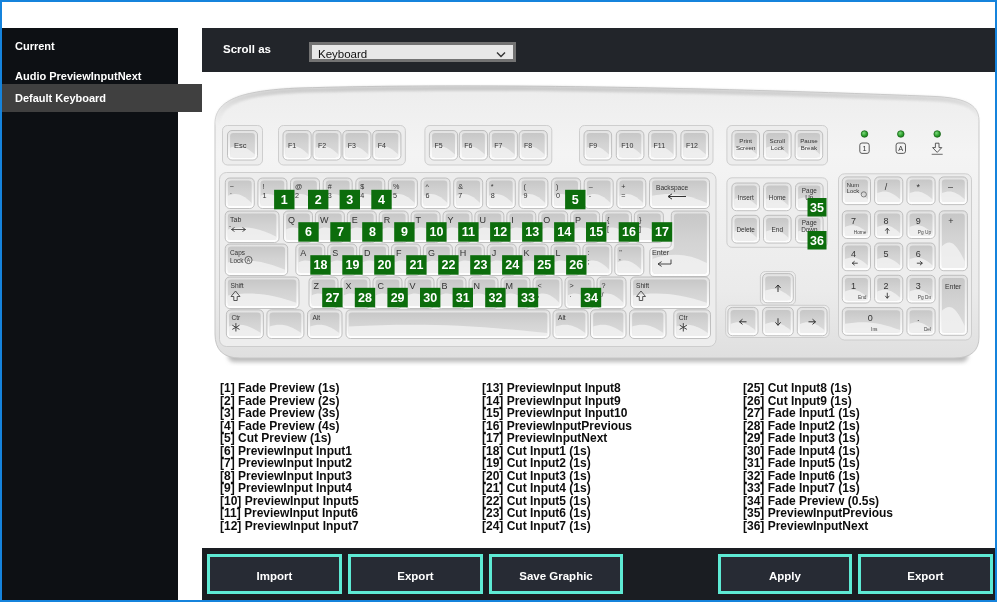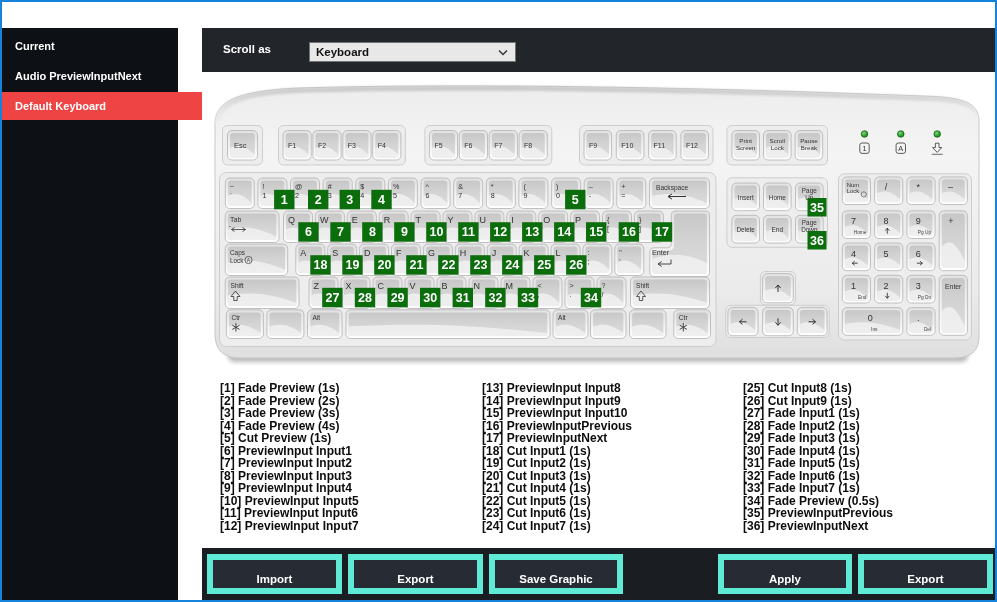--- a/index.html
+++ b/index.html
@@ -3,24 +3,24 @@
 * { margin:0; padding:0; box-sizing:border-box; }
 body { width:997px; height:602px; font-family:"Liberation Sans", sans-serif; overflow:hidden; position:relative; background:#fff; }
 .win { position:absolute; inset:0; border:2px solid #1583dc; }
 .titlebar { position:absolute; left:2px; top:2px; width:993px; height:26px; background:#fff;margin-top:44px; }
 .title { position:absolute; left:31px; top:6px; font-size:12px; color:#1a1a1a; }
 .sidebar { position:absolute; left:2px; top:28px; width:176px; height:572px; background:#0d1014; }
 .srow { position:absolute; left:0; width:200px; height:28px; line-height:28px; color:#fff; font-size:11px; font-weight:bold; padding-left:13px; }
 .topbar { position:absolute; left:202px; top:28px; width:793px; height:44px; background:#22252a; }
 .content { position:absolute; left:202px; top:72px; width:793px; height:476px; background:#fff; }
 .lbl { position:absolute; left:21px; top:15px; color:#fff; font-size:11.5px; font-weight:bold; }
-.combo { position:absolute; left:107px; top:14px; width:207px; height:20px; background:#e8e8e8; border:1px solid #737373; font-size:11.5px; color:#111; line-height:18px; padding-left:6px;font-weight:bold; }
+.combo { position:absolute; left:107px; top:14px; width:207px; height:20px; background:#e8e8e8; border:3px solid #737373; font-size:11.5px; color:#111; line-height:18px; padding-left:6px; }
 .combo svg { position:absolute; right:7px; top:6px; }
 .bottombar { position:absolute; left:202px; top:548px; width:793px; height:52px; background:#1a1d22; }
-.btn { position:absolute; top:6px; height:40px; background:#272b34; border:6px solid #5eead4; color:#fff; font-size:11.5px; font-weight:bold; text-align:center; line-height:38px; }
+.btn { position:absolute; top:6px; height:40px; background:#272b34; border:3px solid #5eead4; color:#fff; font-size:11.5px; font-weight:bold; text-align:center; line-height:38px; }
 .col { position:absolute; top:310px; font-size:12px; font-weight:bold; color:#0d0d0d; line-height:12.5px; white-space:nowrap; }
 .ctl { position:absolute; top:2px; width:46px; height:26px; }
 </style></head><body>
 <div class="win"></div>
 <div class="titlebar">
  <svg style="position:absolute;left:10px;top:7px" width="16" height="16">
   <rect x="0" y="0" width="4.6" height="4.6" fill="#2475c5"></rect>
       <rect x="5.7" y="0" width="4.6" height="4.6" fill="#2475c5"></rect>
       <rect x="11.4" y="0" width="4.6" height="4.6" fill="#3faf36"></rect>
   <rect x="0" y="5.7" width="4.6" height="4.6" fill="#2475c5"></rect>
@@ -37,21 +37,21 @@
  <svg class="ctl" style="left:903px" width="46" height="26">
       <rect x="19.5" y="9.5" width="10" height="10" fill="none" stroke="#000" stroke-width="1"></rect>
     </svg>
  <svg class="ctl" style="left:949px" width="46" height="26">
       <path d="M19.5,9.5 l10,10 M29.5,9.5 l-10,10" stroke="#000" stroke-width="1.1"></path>
     </svg>
 </div>
 <div class="sidebar">
  <div class="srow" style="top:4px">Current</div>
  <div class="srow" style="top:34px">Audio PreviewInputNext</div>
- <div class="srow" style="top:64px;background:#ef4444">Default Keyboard</div>
+ <div class="srow" style="top:56px;background:#404040">Default Keyboard</div>
 </div>
 <div class="topbar">
  <div class="lbl">Scroll as</div>
  <div class="combo">Keyboard<svg width="10" height="8">
         <path d="M1,1.5 l4,4 l4,-4" stroke="#333" stroke-width="1.4" fill="none"></path>
       </svg></div>
 </div>
 <div class="content">
  <div class="col" style="left:18px">[1] Fade Preview (1s)<br>[2] Fade Preview (2s)<br>[3] Fade Preview (3s)<br>[4] Fade Preview (4s)<br>[5] Cut Preview (1s)<br>[6] PreviewInput Input1<br>[7] PreviewInput Input2<br>[8] PreviewInput Input3<br>[9] PreviewInput Input4<br>[10] PreviewInput Input5<br>[11] PreviewInput Input6<br>[12] PreviewInput Input7</div>
  <div class="col" style="left:280px">[13] PreviewInput Input8<br>[14] PreviewInput Input9<br>[15] PreviewInput Input10<br>[16] PreviewInputPrevious<br>[17] PreviewInputNext<br>[18] Cut Input1 (1s)<br>[19] Cut Input2 (1s)<br>[20] Cut Input3 (1s)<br>[21] Cut Input4 (1s)<br>[22] Cut Input5 (1s)<br>[23] Cut Input6 (1s)<br>[24] Cut Input7 (1s)</div>

